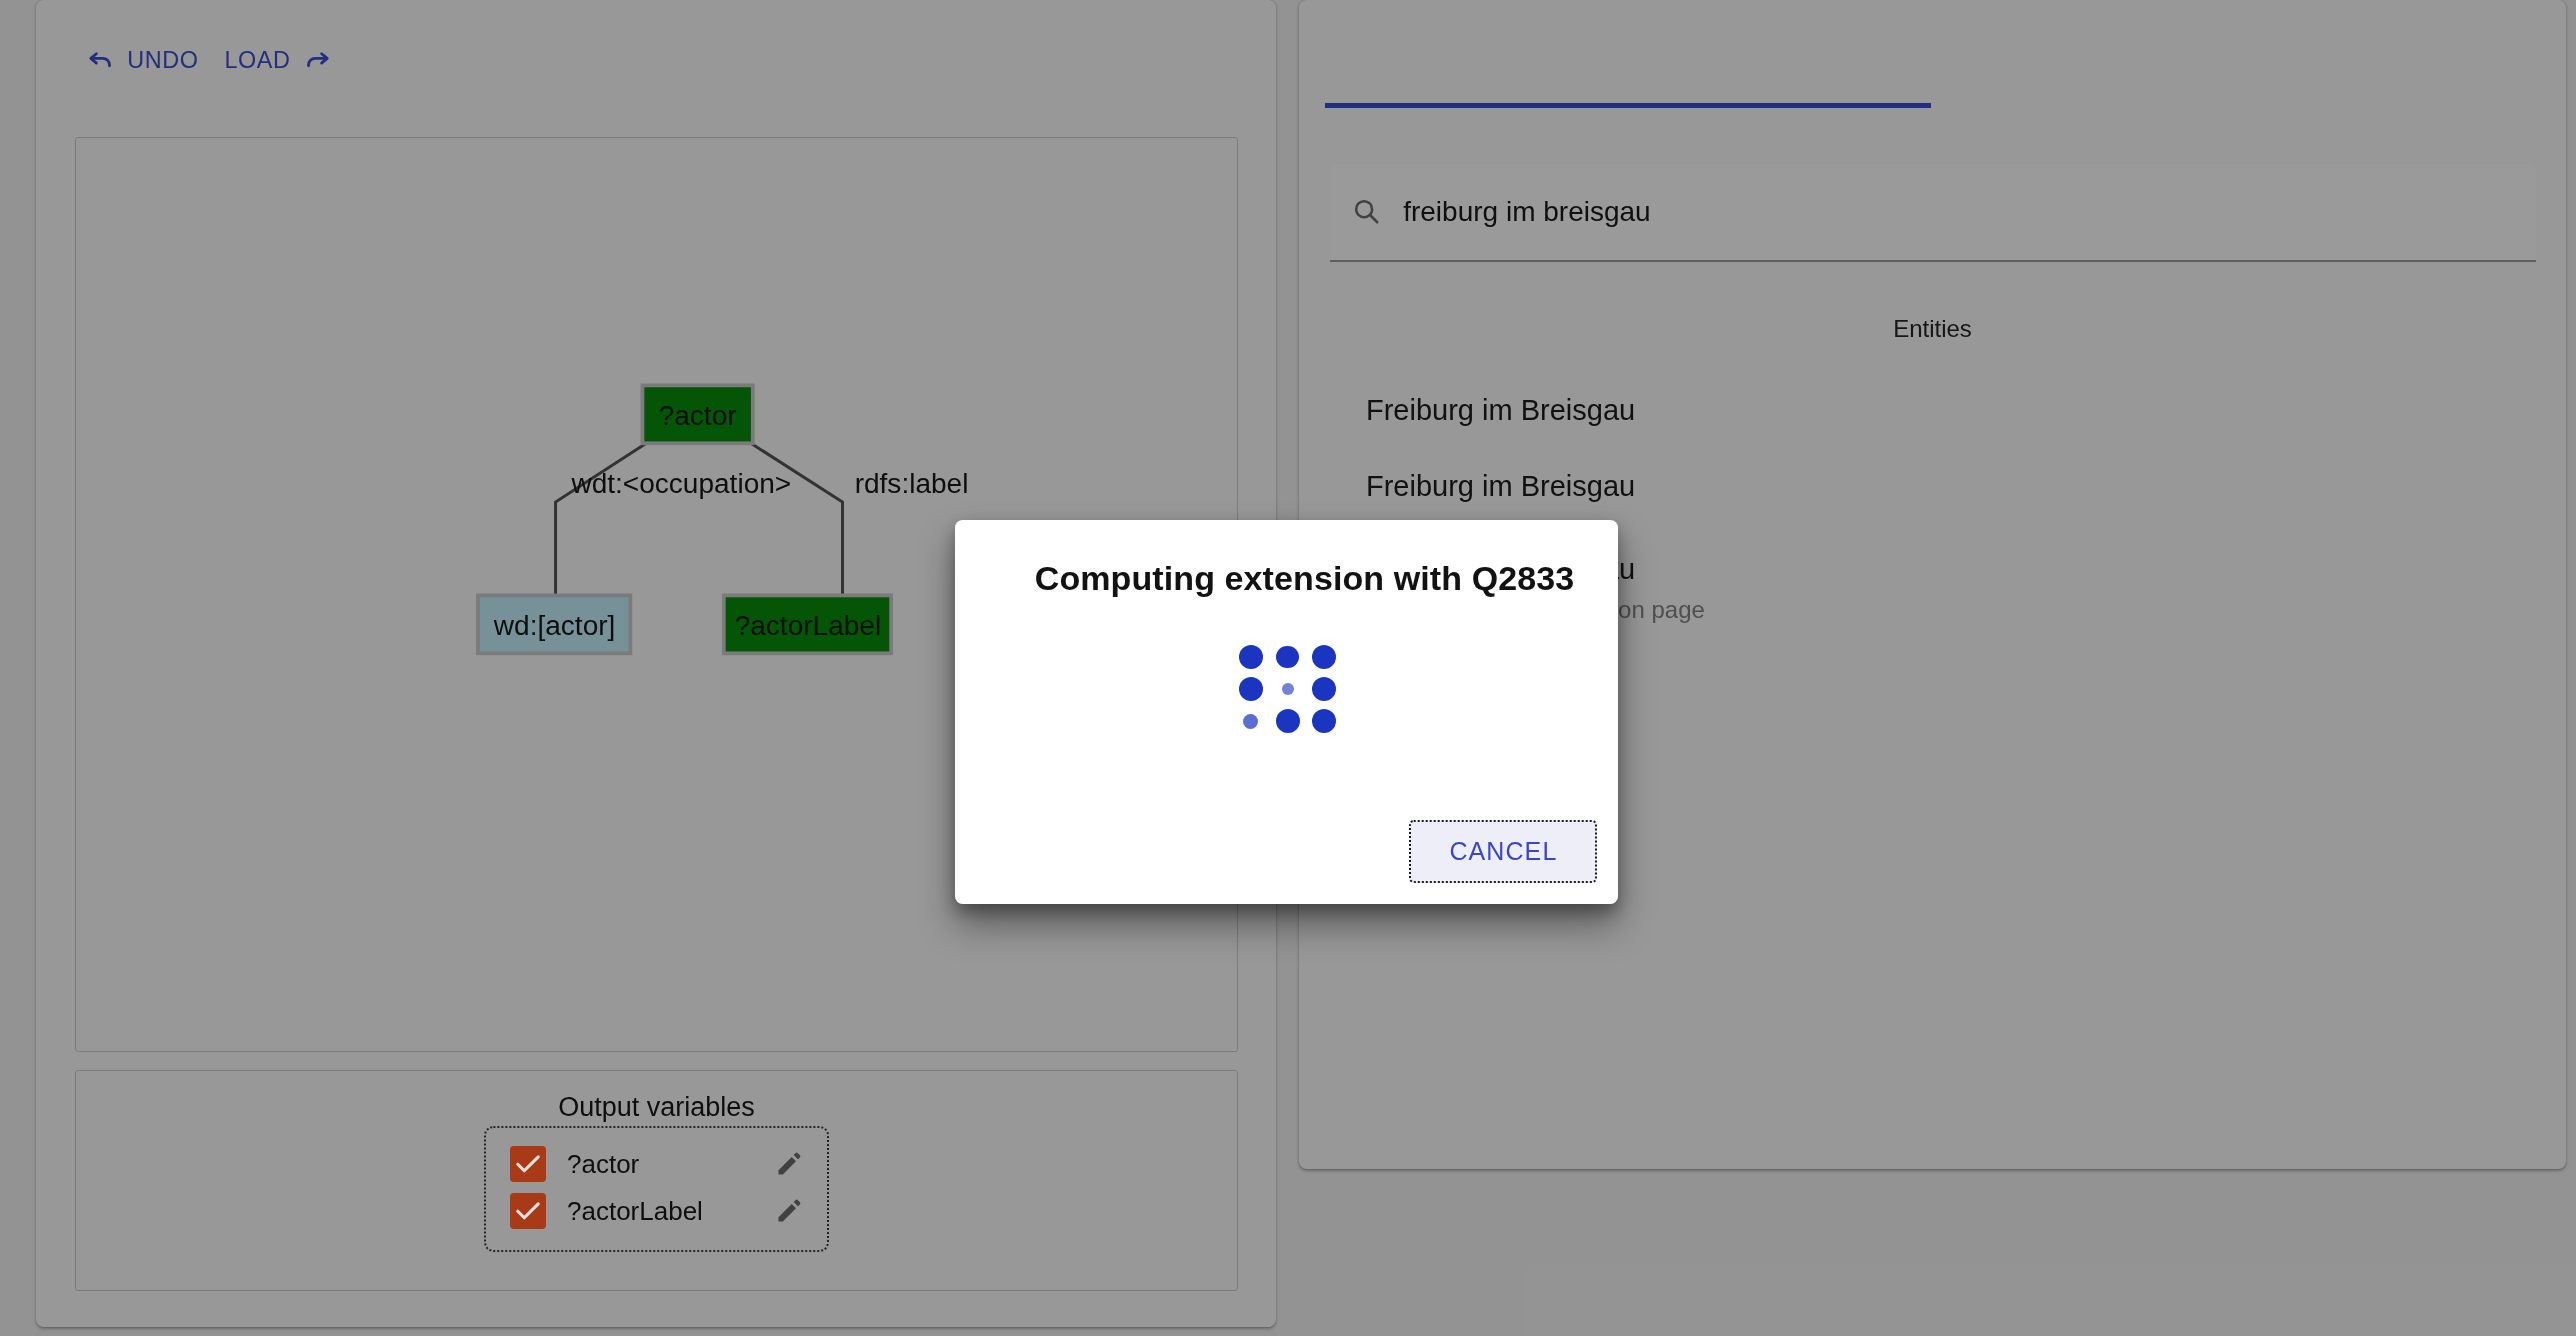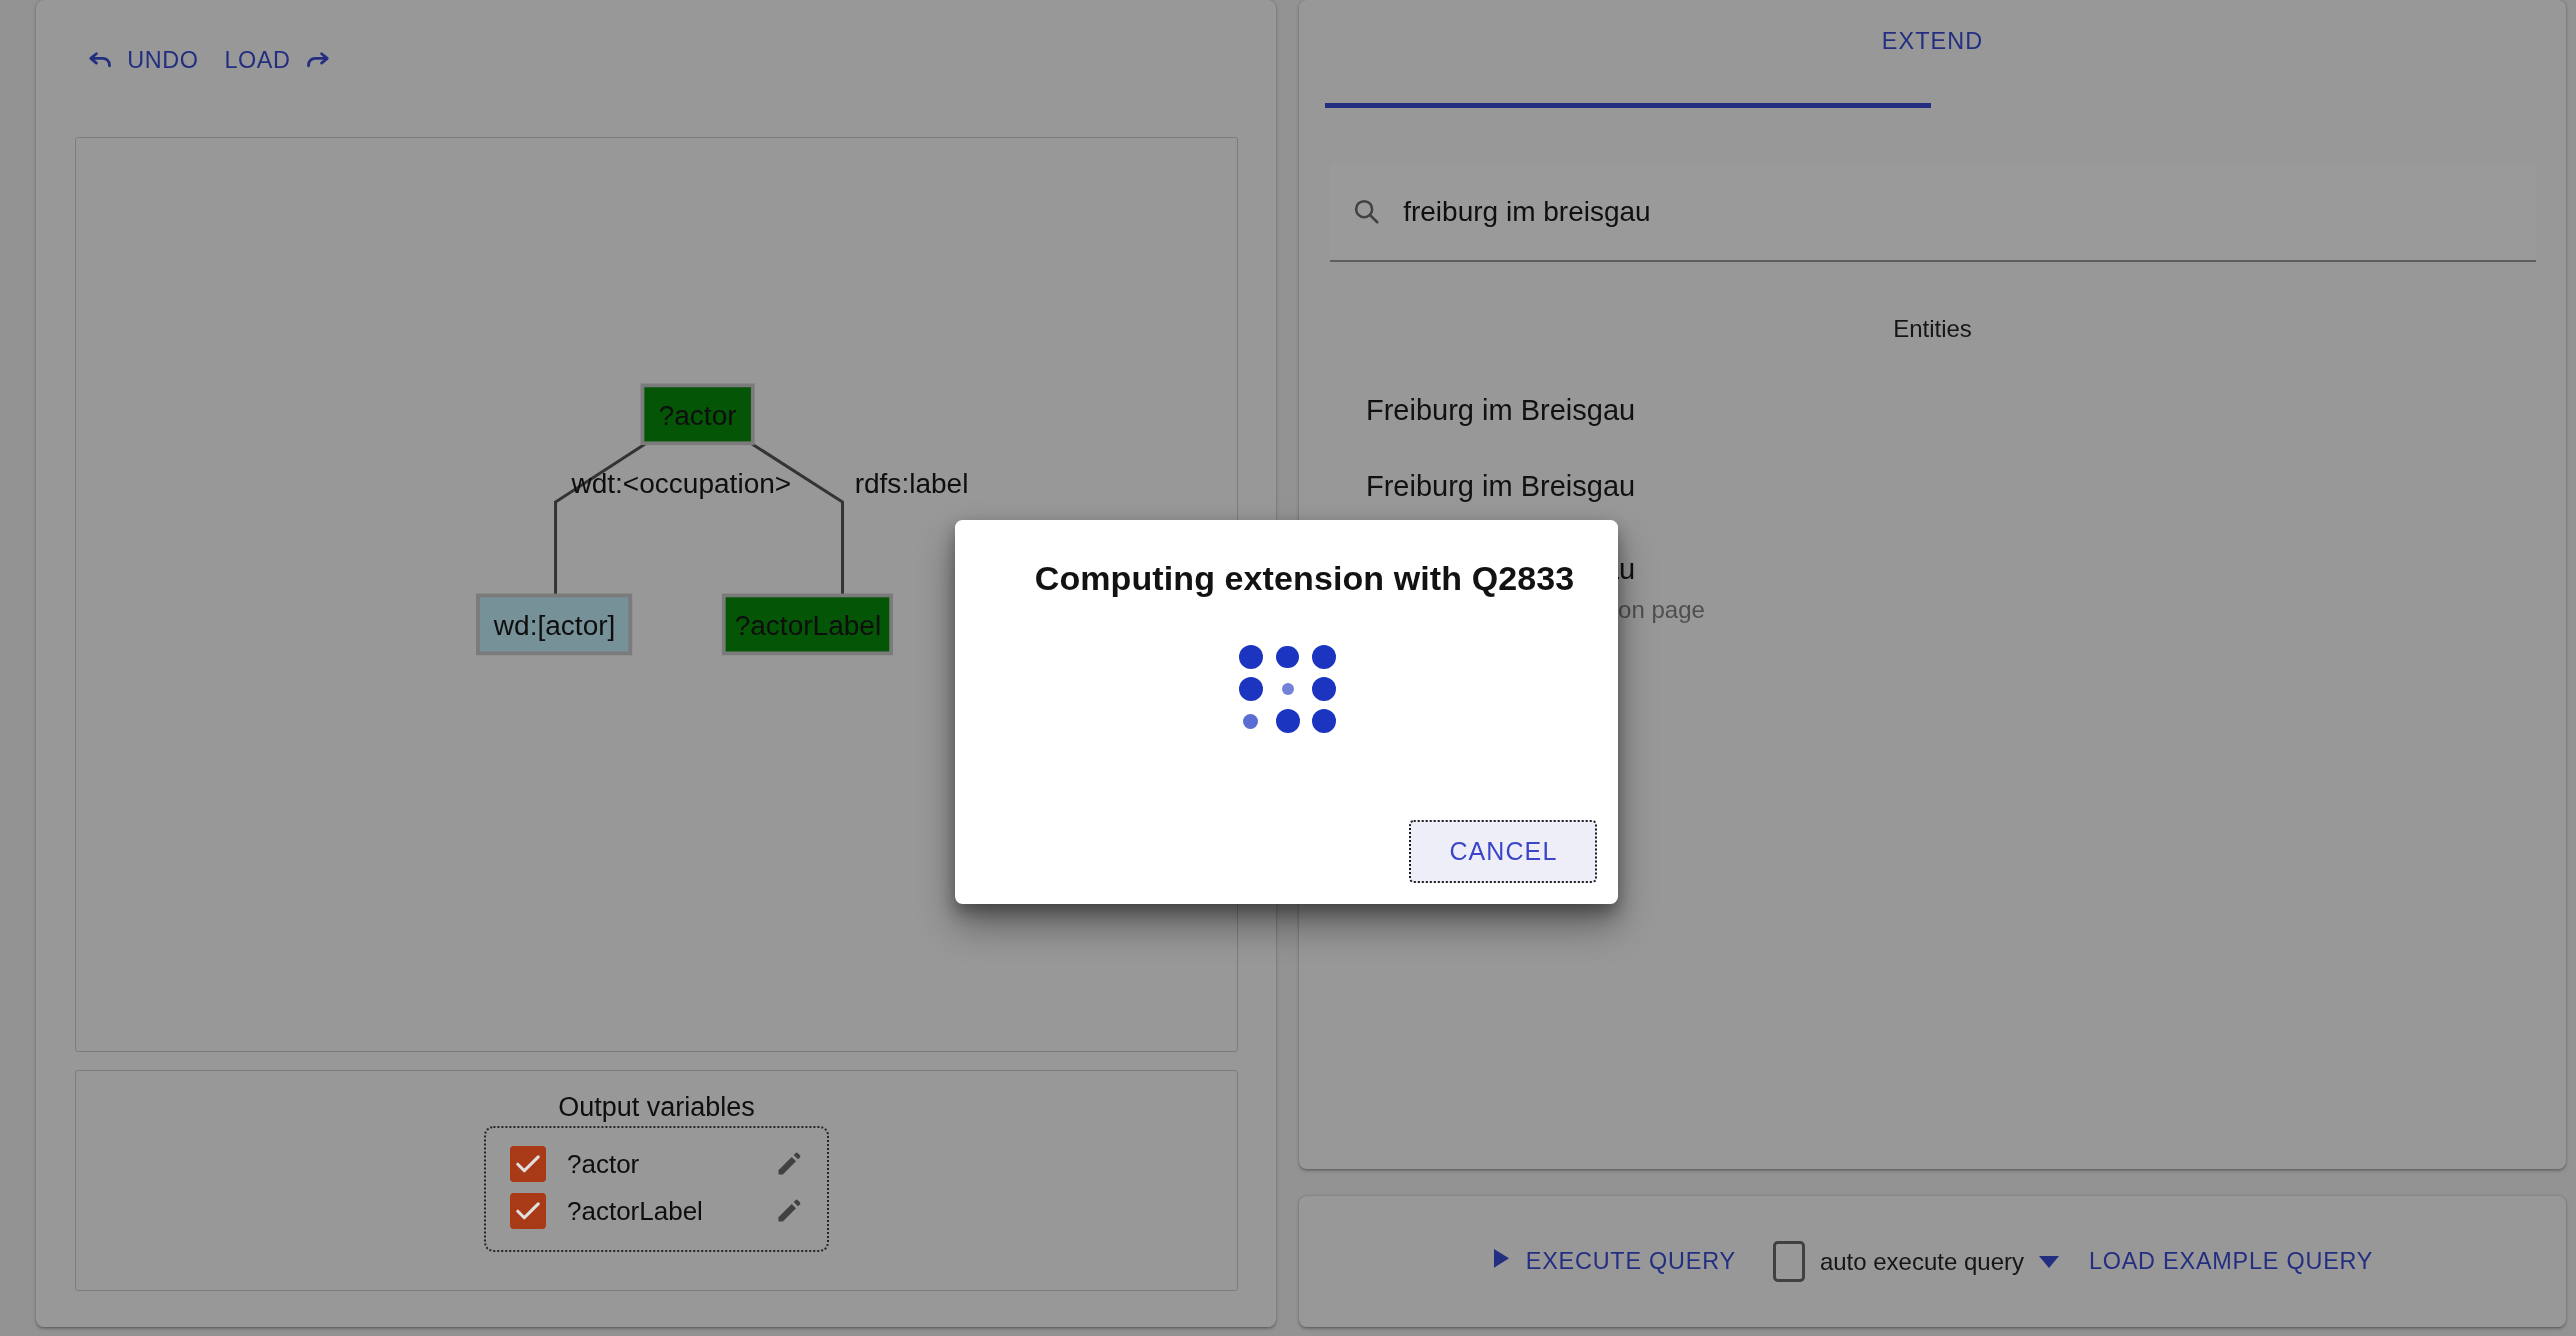--- a/index.html
+++ b/index.html
@@ -396,23 +396,20 @@
           </span>
         </div>
 
       </div>
     </div>
   </div>
 
   <div class="right-panel">
 
     <div class="tabs">
-      <button class="tab active">
-        <span>EXTEND</span>
-      </button>
       <div class="tab-underline"></div>
     </div>
 
     <div class="search-wrap">
       <span class="search-icon">
         <svg width="30" height="30" viewBox="0 0 24 24">
           <circle cx="10.5" cy="10.5" r="6.4" fill="none" stroke="#4a4a4a" stroke-width="2"></circle>
           <line x1="15.2" y1="15.2" x2="21" y2="21" stroke="#4a4a4a" stroke-width="2" stroke-linecap="round"></line>
         </svg>
       </span>
@@ -429,38 +426,20 @@
         <div class="entity-name">Freiburg im Breisgau</div>
         <div class="entity-desc"></div>
       </div>
       <div class="entity-row">
         <div class="entity-name">Freiburg im Breisgau</div>
         <div class="entity-desc">Wikimedia disambiguation page</div>
       </div>
     </div>
   </div>
 
-  <div class="bottom-bar">
-    <button class="bb-btn">
-      <span>
-        <svg width="19" height="20.6" viewBox="0 0 20 22">
-          <path d="M2 1 L18 11 L2 21 Z" fill="#283593"></path>
-        </svg>
-      </span>
-      <span>EXECUTE QUERY</span>
-    </button>
-
-    <span class="bb-check"></span>
-    <span class="bb-label">auto execute query</span>
-
-    <span class="caret-down"></span>
-    <button class="bb-btn">
-      <span>LOAD EXAMPLE QUERY</span>
-    </button>
-  </div>
 
   <div class="modal-scrim"></div>
 
   <div class="modal" role="dialog">
     <div class="modal-title">Computing extension with Q2833</div>
 
     <div class="spinner">
 
       <div class="dot" style="left:3.7px;  top:0px;  width:24px; height:24px;"></div>
       <div class="dot" style="left:41px; top:0.9px;  width:22.5px; height:22.5px;"></div>

